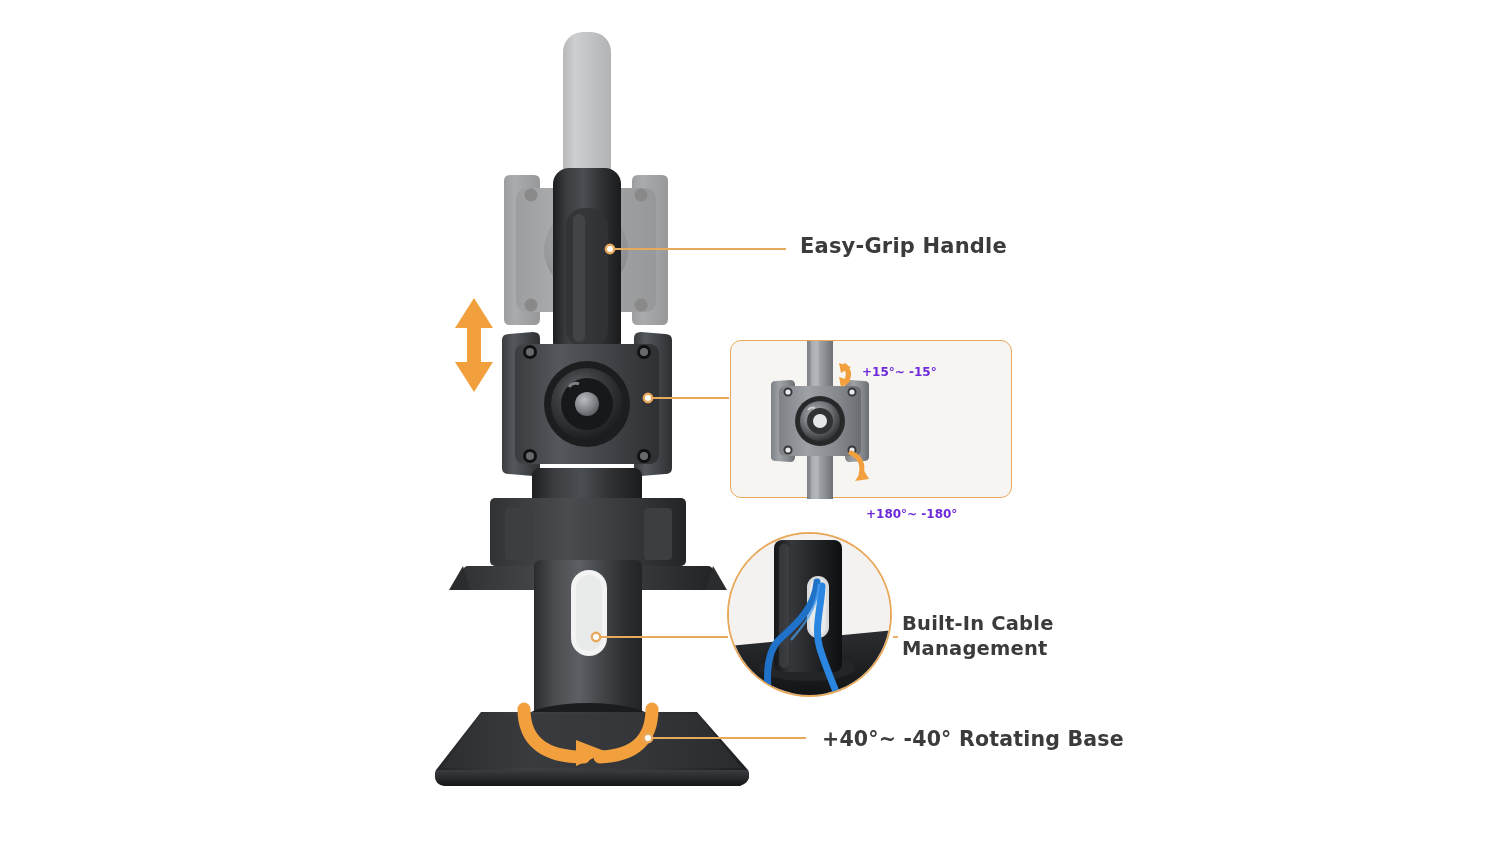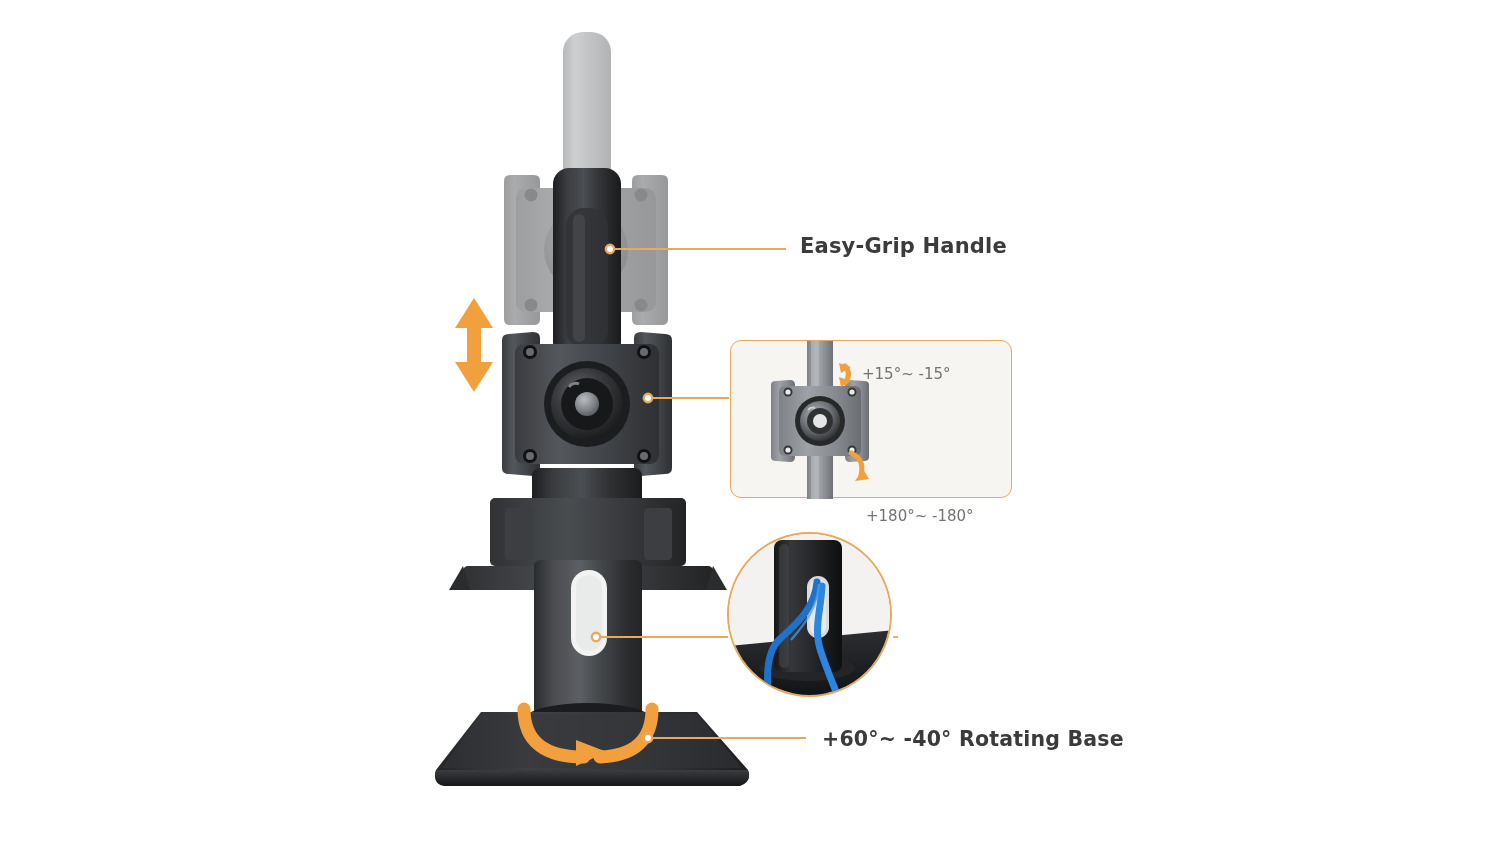--- a/index.html
+++ b/index.html
@@ -15,23 +15,23 @@
     letter-spacing:.2px;
     white-space:nowrap;
   }
   .lbl-handle{left:800px;top:234px;font-size:21px;}
   .lbl-range{left:730px;top:314px;font-size:19.5px;}
   .lbl-cable{left:902px;top:611px;font-size:19.5px;line-height:25px;white-space:normal;width:200px;}
   .lbl-base{left:822px;top:727px;font-size:20.5px;}
   .deg{
     position:absolute;
     font-family:"DejaVu Sans",sans-serif;
-    font-weight:400;
-    color:#737373;
-    font-size:15px;
+    font-weight:700;
+    color:#6d28d9;
+    font-size:12px;
     white-space:nowrap;
   }
   .deg-tilt{left:862px;top:365px;}
   .deg-rot{left:866px;top:459px;margin-top:48px;}
 
   
   .callout{
     position:absolute;
     border:1.7px solid #e9a95c;
     border-radius:11px;
@@ -307,16 +307,20 @@
 
       <rect x="78" y="42" width="22" height="62" rx="11" fill="#d9dadb"></rect>
       <rect x="81" y="45" width="16" height="56" rx="8" fill="#e8e9ea"></rect>
 
       <path d="M88,48 C86,72 70,88 52,104 C40,114 36,134 40,165" stroke="#1f72c8" stroke-width="7" fill="none" stroke-linecap="round"></path>
       <path d="M93,52 C92,76 84,96 92,118 C98,136 104,150 110,165" stroke="#2a86e0" stroke-width="7" fill="none" stroke-linecap="round"></path>
       <path d="M90,50 C88,74 76,90 62,106" stroke="#4aa0f0" stroke-width="2.5" fill="none" opacity=".7"></path>
     </svg>
   </div>
 
-
-  <div class="label lbl-base">+60°~ -40° Rotating Base</div>
+  <div class="label lbl-cable">
+    <span>Built-In Cable</span><br>
+    <span>Management</span>
+  </div>
+
+  <div class="label lbl-base">+40°~ -40° Rotating Base</div>
 
 </div>
 
 </body></html>

